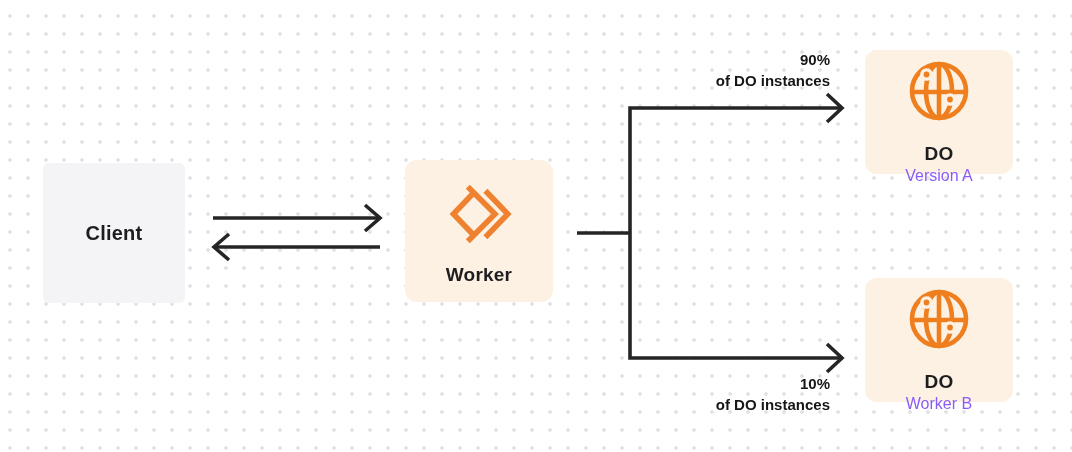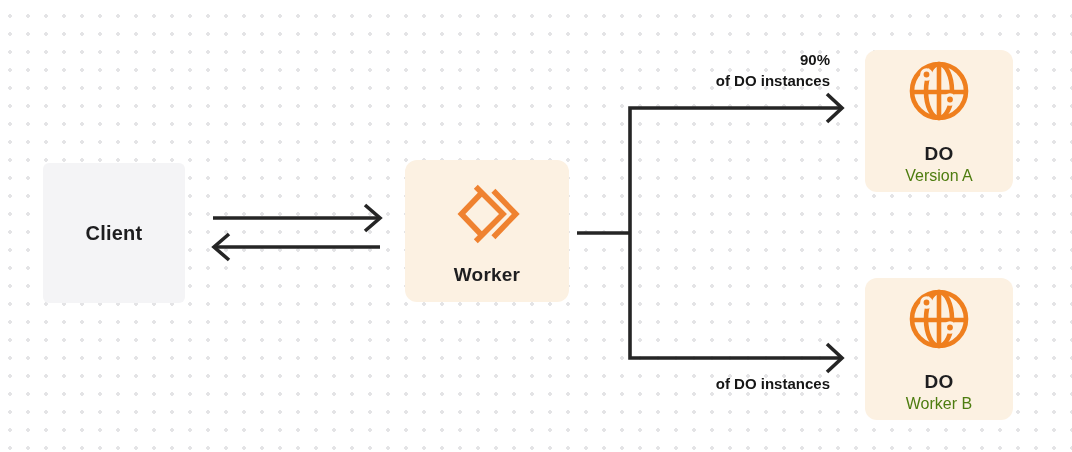--- a/index.html
+++ b/index.html
@@ -31,32 +31,32 @@
     left: 43px; top: 163px; width: 142px; height: 140px;
     background: #f4f4f6; border-radius: 6px;
   }
   .node-client .node-label {
     font-size: 20px; font-weight: 700; color: #1d1d1f; letter-spacing: .2px;
   }
   .node-cream {
     background: #fcf1e2; border-radius: 12px;
     justify-content: flex-start;
   }
-  .node-worker { left: 405px; top: 160px; width: 164px; height: 142px; padding-top: 22px; }
+  .node-worker { left: 405px; top: 160px; width: 148px; height: 142px; padding-top: 22px; }
   .node-worker .node-label {
     margin-top: 14px; font-size: 19px; font-weight: 700; color: #1e1e20; letter-spacing: .2px;
   }
-  .node-do { left: 865px; width: 148px; height: 142px; padding-top: 9px; }
+  .node-do { left: 865px; width: 148px; height: 124px; padding-top: 9px; }
   .node-do-a { top: 50px; }
   .node-do-b { top: 278px; }
   .node-do .node-title {
     margin-top: 17px; font-size: 19px; font-weight: 700; color: #1e1e20; line-height: 20px; letter-spacing: .3px;
   }
   .node-do .node-subtitle {
-    margin-top: 2px; font-size: 16px; font-weight: 400; color: #4d7c0f; line-height: 20px;
+    margin-top: 2px; font-size: 16px; font-weight: 400; color: #8b5cf6; line-height: 20px;
   }
   .split-label {
     position: absolute; left: 610px; width: 220px;
     text-align: right;
     font-size: 15px; font-weight: 700; color: #161616;
     line-height: 21px;
   }
   .split-label-top { top: 49px; }
   .split-label-bottom { top: 373px; }
 </style>
@@ -142,16 +142,17 @@
     <span class="node-title">DO</span>
     <span class="node-subtitle">Worker B</span>
   </div>
 
   <div class="split-label split-label-top">
     <div>90%</div>
     <div>of DO instances</div>
   </div>
 
   <div class="split-label split-label-bottom">
+    <div>10%</div>
     <div>of DO instances</div>
   </div>
 
 </div>
 
 </body></html>

